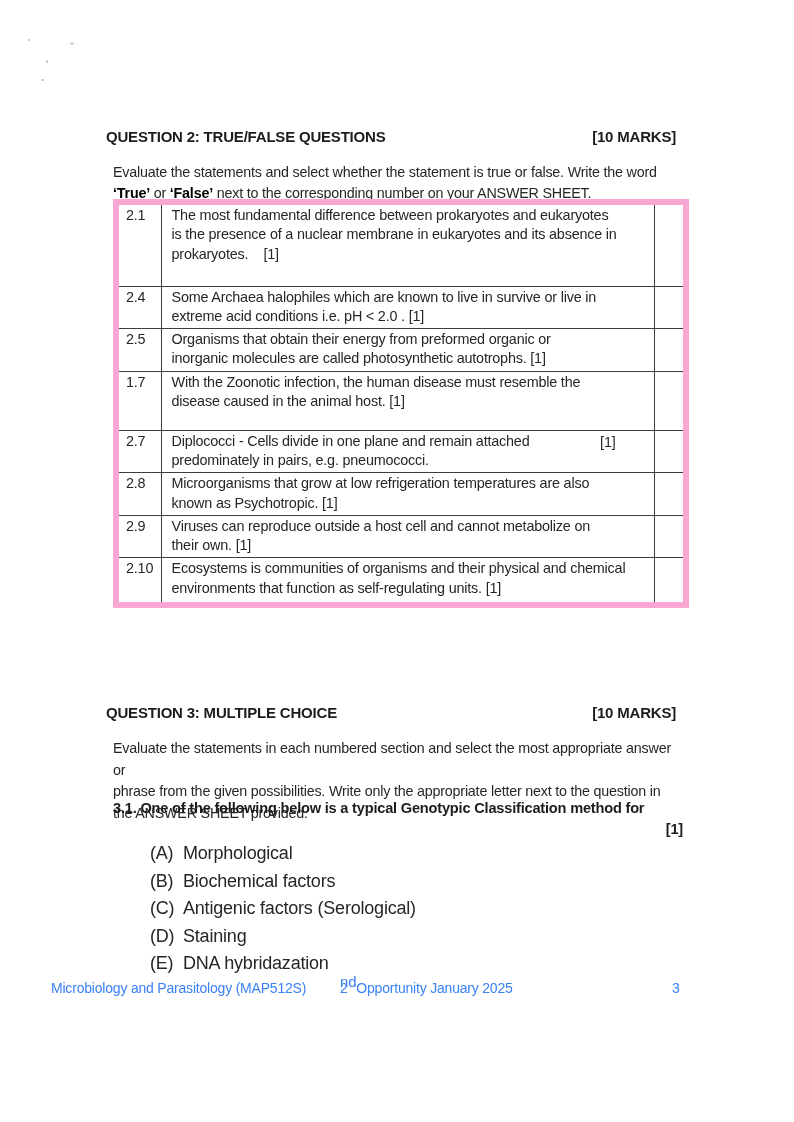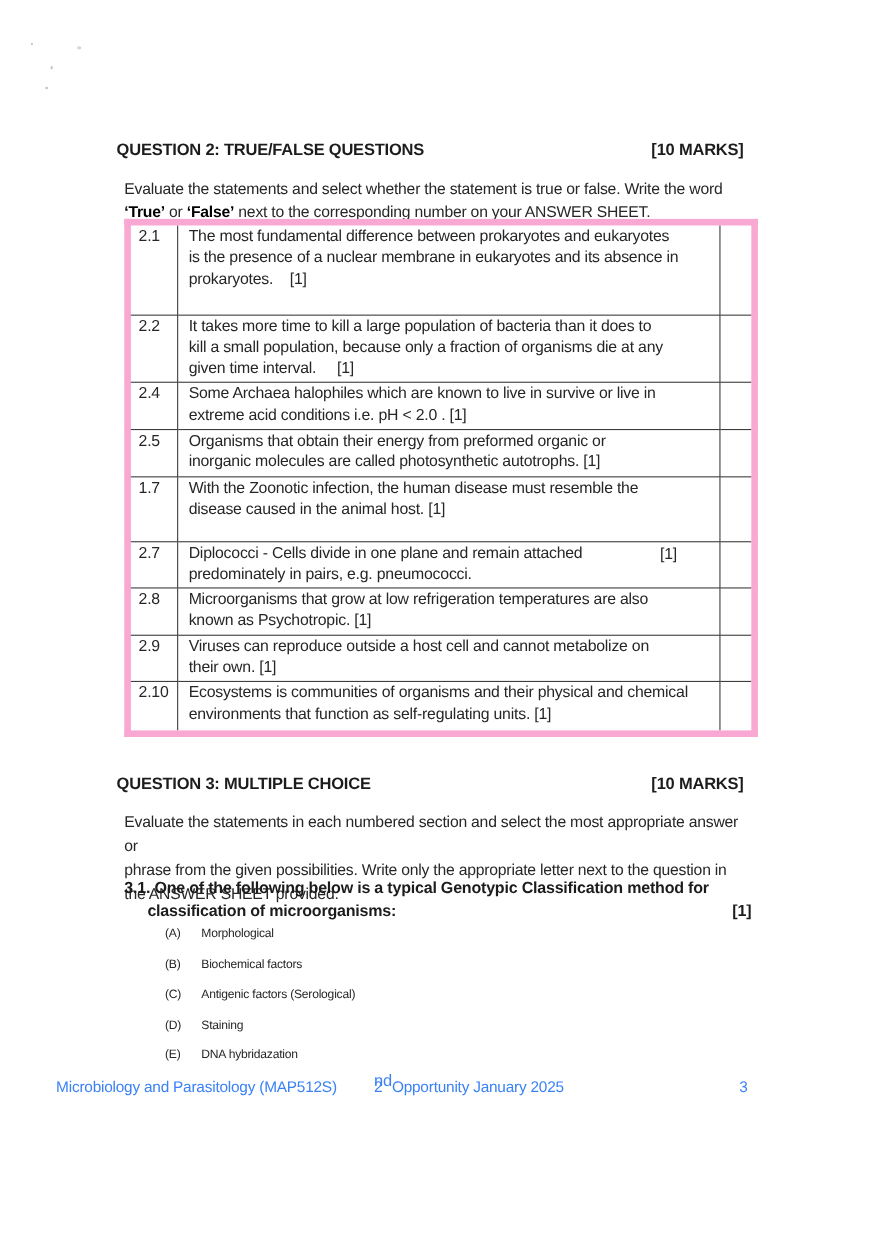--- a/index.html
+++ b/index.html
@@ -43,21 +43,21 @@
 
   .q31{
     position:absolute;left:113px;top:798px;width:570px;
     font-weight:bold;font-size:14.6px;line-height:21px;
     color:#1c1c1c;letter-spacing:-0.2px;
   }
   .q31 .line2{padding-left:21px;}
   .q31 .mark{float:right;}
 
   .options{position:absolute;left:150px;top:843px;width:420px;}
-  .option{position:absolute;left:0;font-size:11px;letter-spacing:-0.2px;}
+  .option{position:absolute;left:0;font-size:18px;letter-spacing:-0.2px;}
   .option .letter{display:inline-block;width:33px;}
 
   .footer{position:absolute;left:51px;top:980px;width:700px;height:20px;font-size:14px;letter-spacing:-0.2px;color:#3b82f6;}
   .footer span{position:absolute;top:0;white-space:nowrap;}
   .f-course{left:0;}
   .f-opp{left:289px;}
   .f-page{left:621px;}
   sup.ord{font-size:15px;vertical-align:super;line-height:0;}
 </style>
 </head>
@@ -85,27 +85,20 @@
         <col style="width:45px">
         <col style="width:493px">
         <col style="width:32px">
       </colgroup>
     <tbody id="tf-body">
         <tr style="height: 84px;">
           <td class="c-num">2.1</td>
           <td class="c-text">The most fundamental difference between prokaryotes and eukaryotes
 is the presence of a nuclear membrane in eukaryotes and its absence in
 prokaryotes.    [1]</td>
-          <td class="c-ans"></td>
-        </tr>
-        <tr style="height: 55px;">
-          <td class="c-num">2.2</td>
-          <td class="c-text">It takes more time to kill a large population of bacteria than it does to
-kill a small population, because only a fraction of organisms die at any
-given time interval.     [1]</td>
           <td class="c-ans"></td>
         </tr>
         <tr style="height: 37px;">
           <td class="c-num">2.4</td>
           <td class="c-text">Some Archaea halophiles which are known to live in survive or live in
 extreme acid conditions i.e. pH &lt; 2.0 . [1]</td>
           <td class="c-ans"></td>
         </tr>
         <tr style="height: 40px;">
           <td class="c-num">2.5</td>
@@ -150,21 +143,21 @@
     <span>QUESTION 3: MULTIPLE CHOICE</span>
     <span>[10 MARKS]</span>
   </div>
 
   <div class="para" style="top:738px;white-space:pre-line;line-height:21.5px;width:572px;">Evaluate the statements in each numbered section and select the most appropriate answer or
 phrase from the given possibilities.  Write only the appropriate letter next to the question in
 the ANSWER SHEET provided.</div>
 
   <div class="q31">
     <div class="line1"><span>3.1.</span> <span>One of the following below is a typical Genotypic Classification method for</span></div>
-    <div class="line2"><span class="mark">[1]</span><span>classification of microorganisms:</span></div>
+    <div class="line2"><span class="mark">[1]</span></div>
   </div>
 
   <div class="options" id="options">
       <div class="option" style="top: 0px;"><span class="letter">(A)</span><span>Morphological</span></div>
       <div class="option" style="top: 27.5px;"><span class="letter">(B)</span><span>Biochemical factors</span></div>
       <div class="option" style="top: 55px;"><span class="letter">(C)</span><span>Antigenic factors (Serological)</span></div>
       <div class="option" style="top: 82.5px;"><span class="letter">(D)</span><span>Staining</span></div>
       <div class="option" style="top: 110px;"><span class="letter">(E)</span><span>DNA hybridazation</span></div>
     </div>
 

